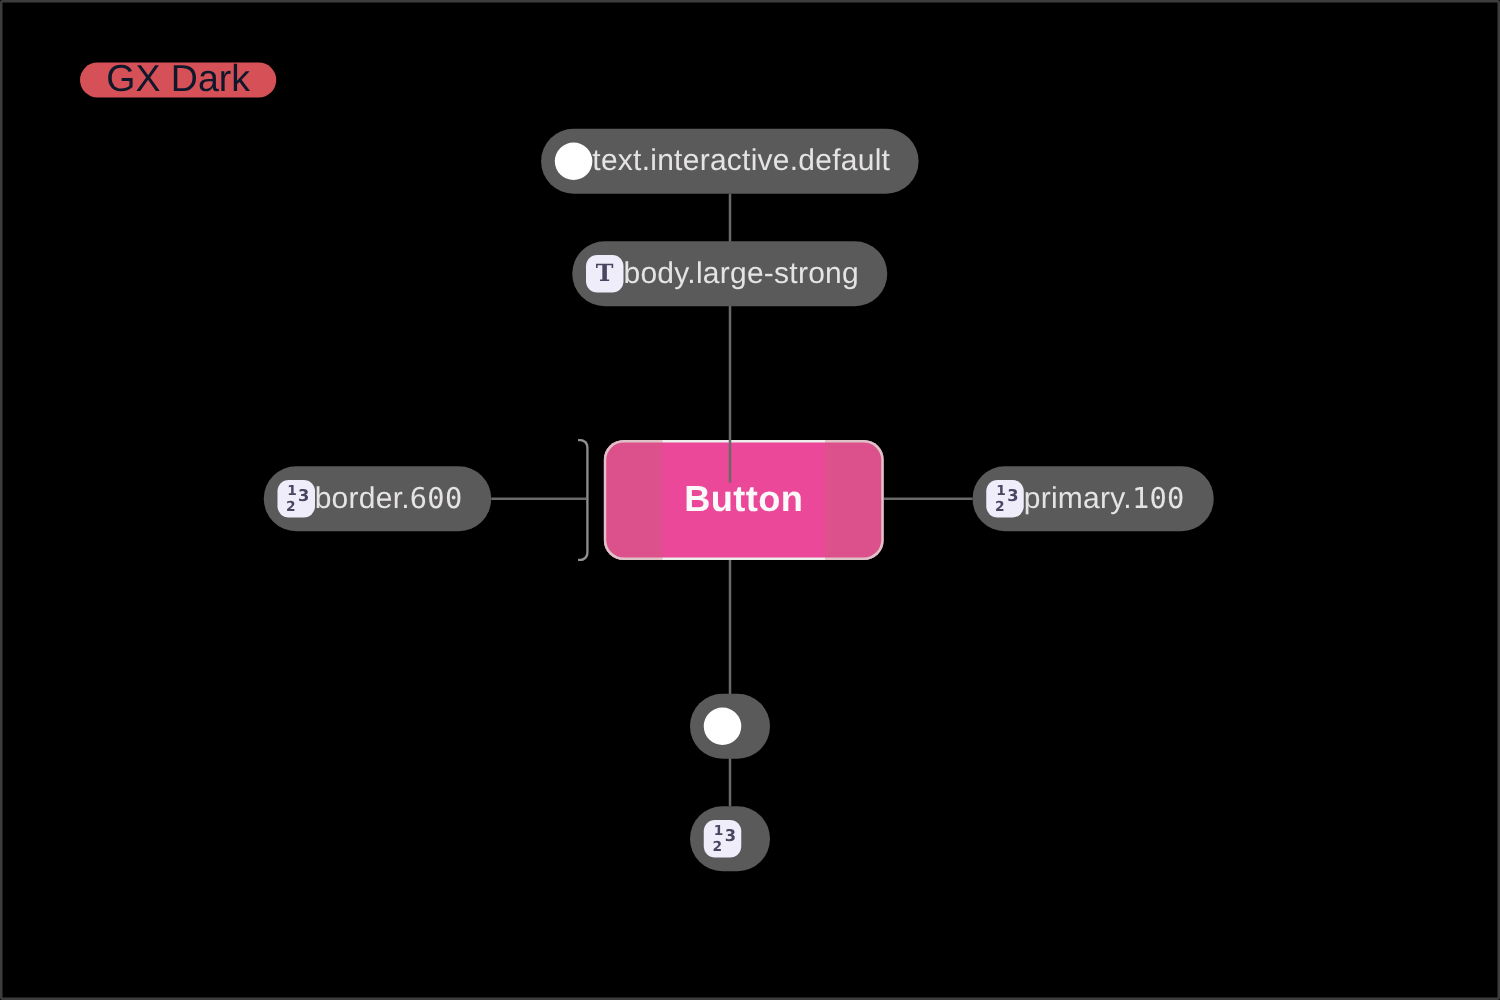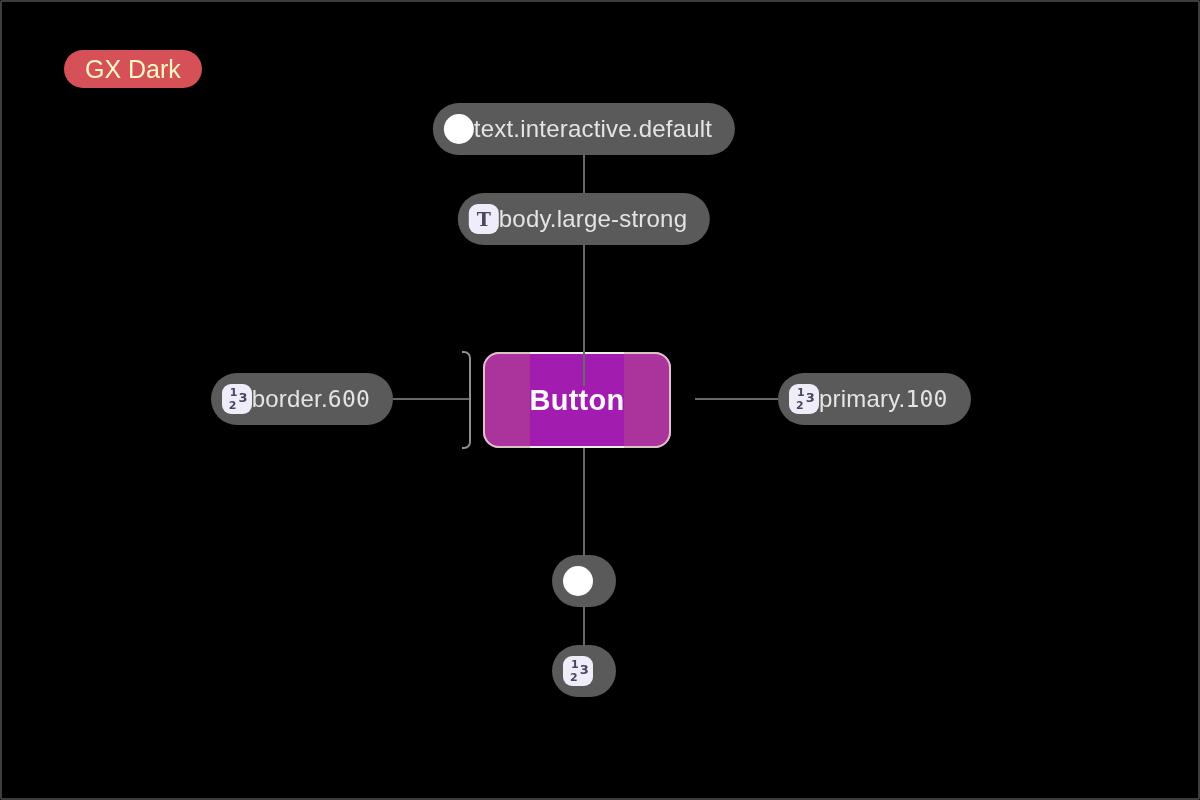--- a/index.html
+++ b/index.html
@@ -8,41 +8,41 @@
     --icon-bg:#f0edfb; --icon-fg:#4a4560; --button-border:#ededed;
     --button-text:#fafafa; --overlay:rgba(187,103,116,0.32);
   }
   *{margin:0;padding:0;box-sizing:border-box;}
   html,body{width:1200px;height:800px;overflow:hidden;background:var(--bg);
     font-family:"Liberation Sans",sans-serif;}
   .canvas{position:relative;width:1200px;height:800px;background:var(--bg);
     box-shadow:inset 0 0 0 2px var(--frame-border);border-radius:2px;}
 
   
-  .theme-badge{position:absolute;left:64px;top:50px;height:38px;
+  .theme-badge{position:absolute;left:64px;top:50px;height:28px;
     display:inline-flex;align-items:center;padding:0 21px;border-radius:22px;
-    background:var(--accent-red);color:#fef9c3;font-size:25px;z-index:4;}
+    background:var(--accent-red);color:#0f172a;font-size:30px;z-index:4;}
 
   
   .vline,.hline{position:absolute;background:var(--line);z-index:1;}
   .vline{width:2px;}
   .hline{height:2px;}
   .line-top{left:583px;top:155px;height:197px;}
   .line-bottom{left:583px;top:448px;height:197px;}
   .line-left{left:393px;top:398px;width:76px;}
   .line-right{left:695px;top:398px;width:83px;}
 
   
   .bracket{position:absolute;left:462px;top:351px;width:9px;height:98px;
     border-top:2px solid var(--bracket);border-right:2px solid var(--bracket);
     border-bottom:2px solid var(--bracket);border-radius:0 7px 7px 0;z-index:1;}
 
   
-  .button-box{position:absolute;left:483px;top:352px;width:188px;height:96px;
-    background:#a21caf;border-radius:16px;overflow:hidden;
+  .button-box{position:absolute;left:483px;top:352px;width:224px;height:96px;
+    background:#ec4899;border-radius:16px;overflow:hidden;
     box-shadow:inset 0 0 0 2px var(--button-border);
     display:flex;align-items:center;justify-content:center;z-index:2;}
   .overlay{position:absolute;top:0;bottom:0;width:47px;background:var(--overlay);}
   .overlay.left{left:0;}
   .overlay.right{right:0;}
   .inner-line{position:absolute;left:100px;top:0;width:2px;height:34px;background:var(--line);}
   .button-label{position:relative;color:var(--button-text);font-size:29px;
     font-weight:600;letter-spacing:.3px;}
 
   

